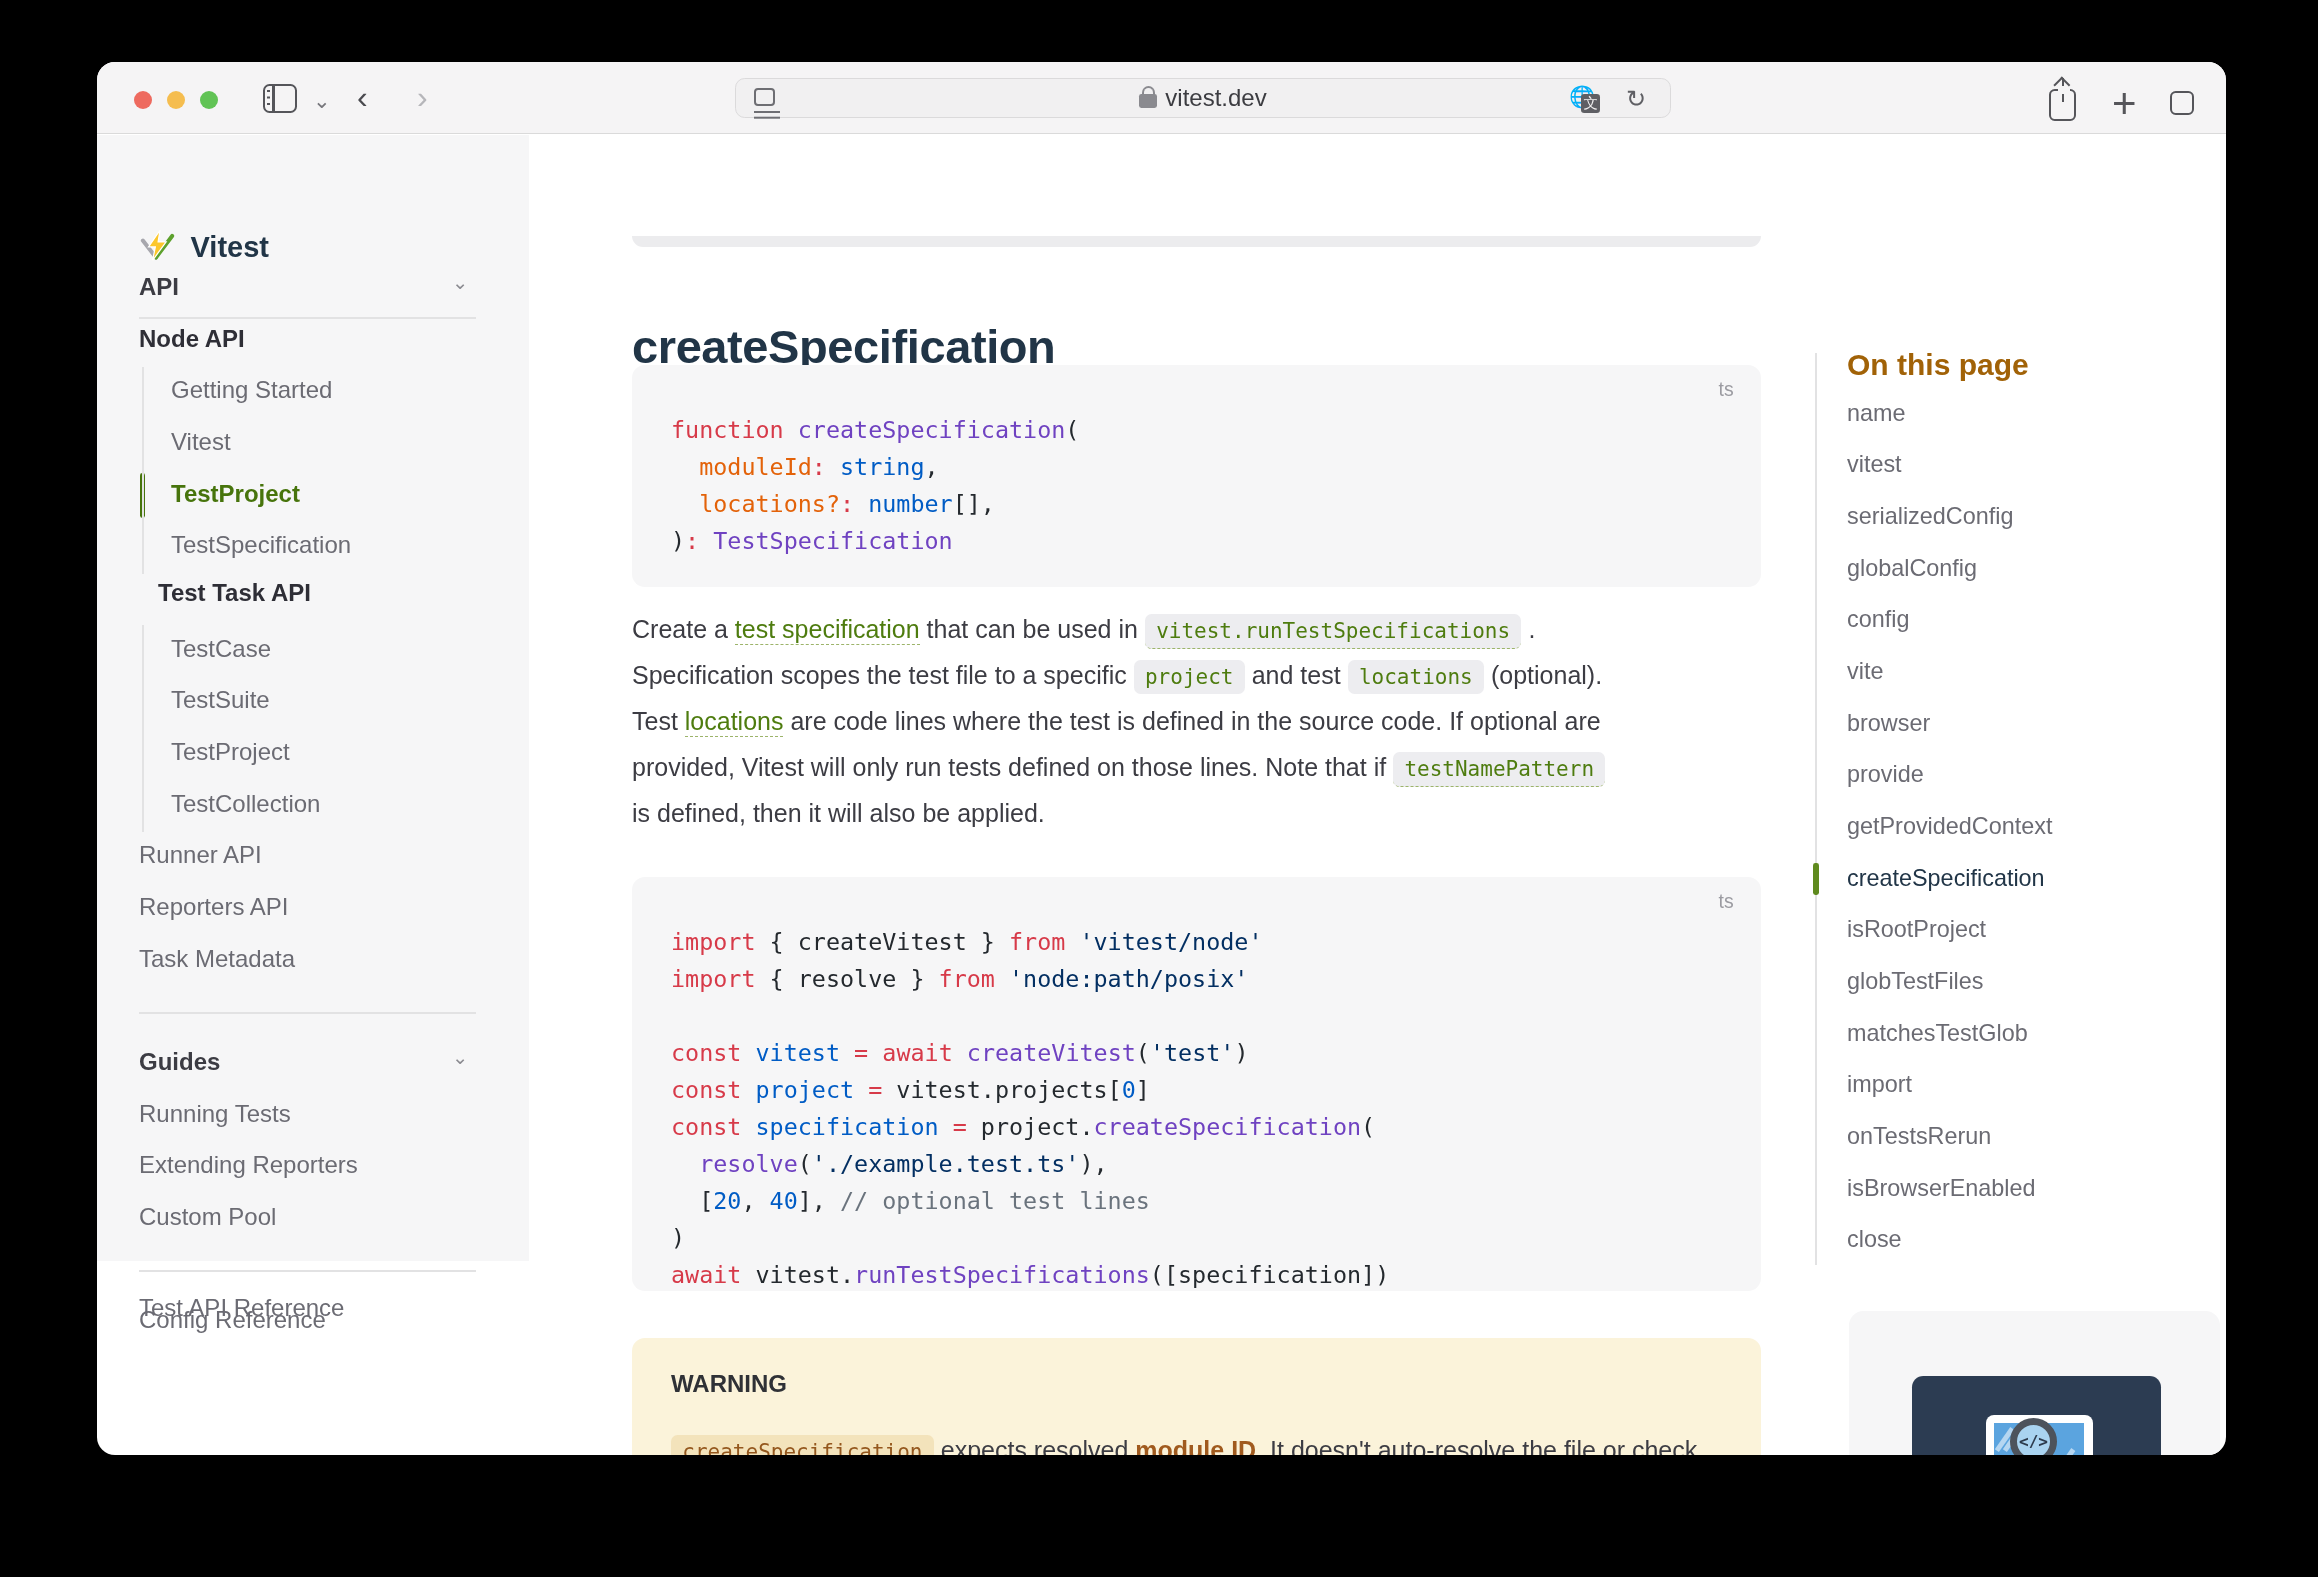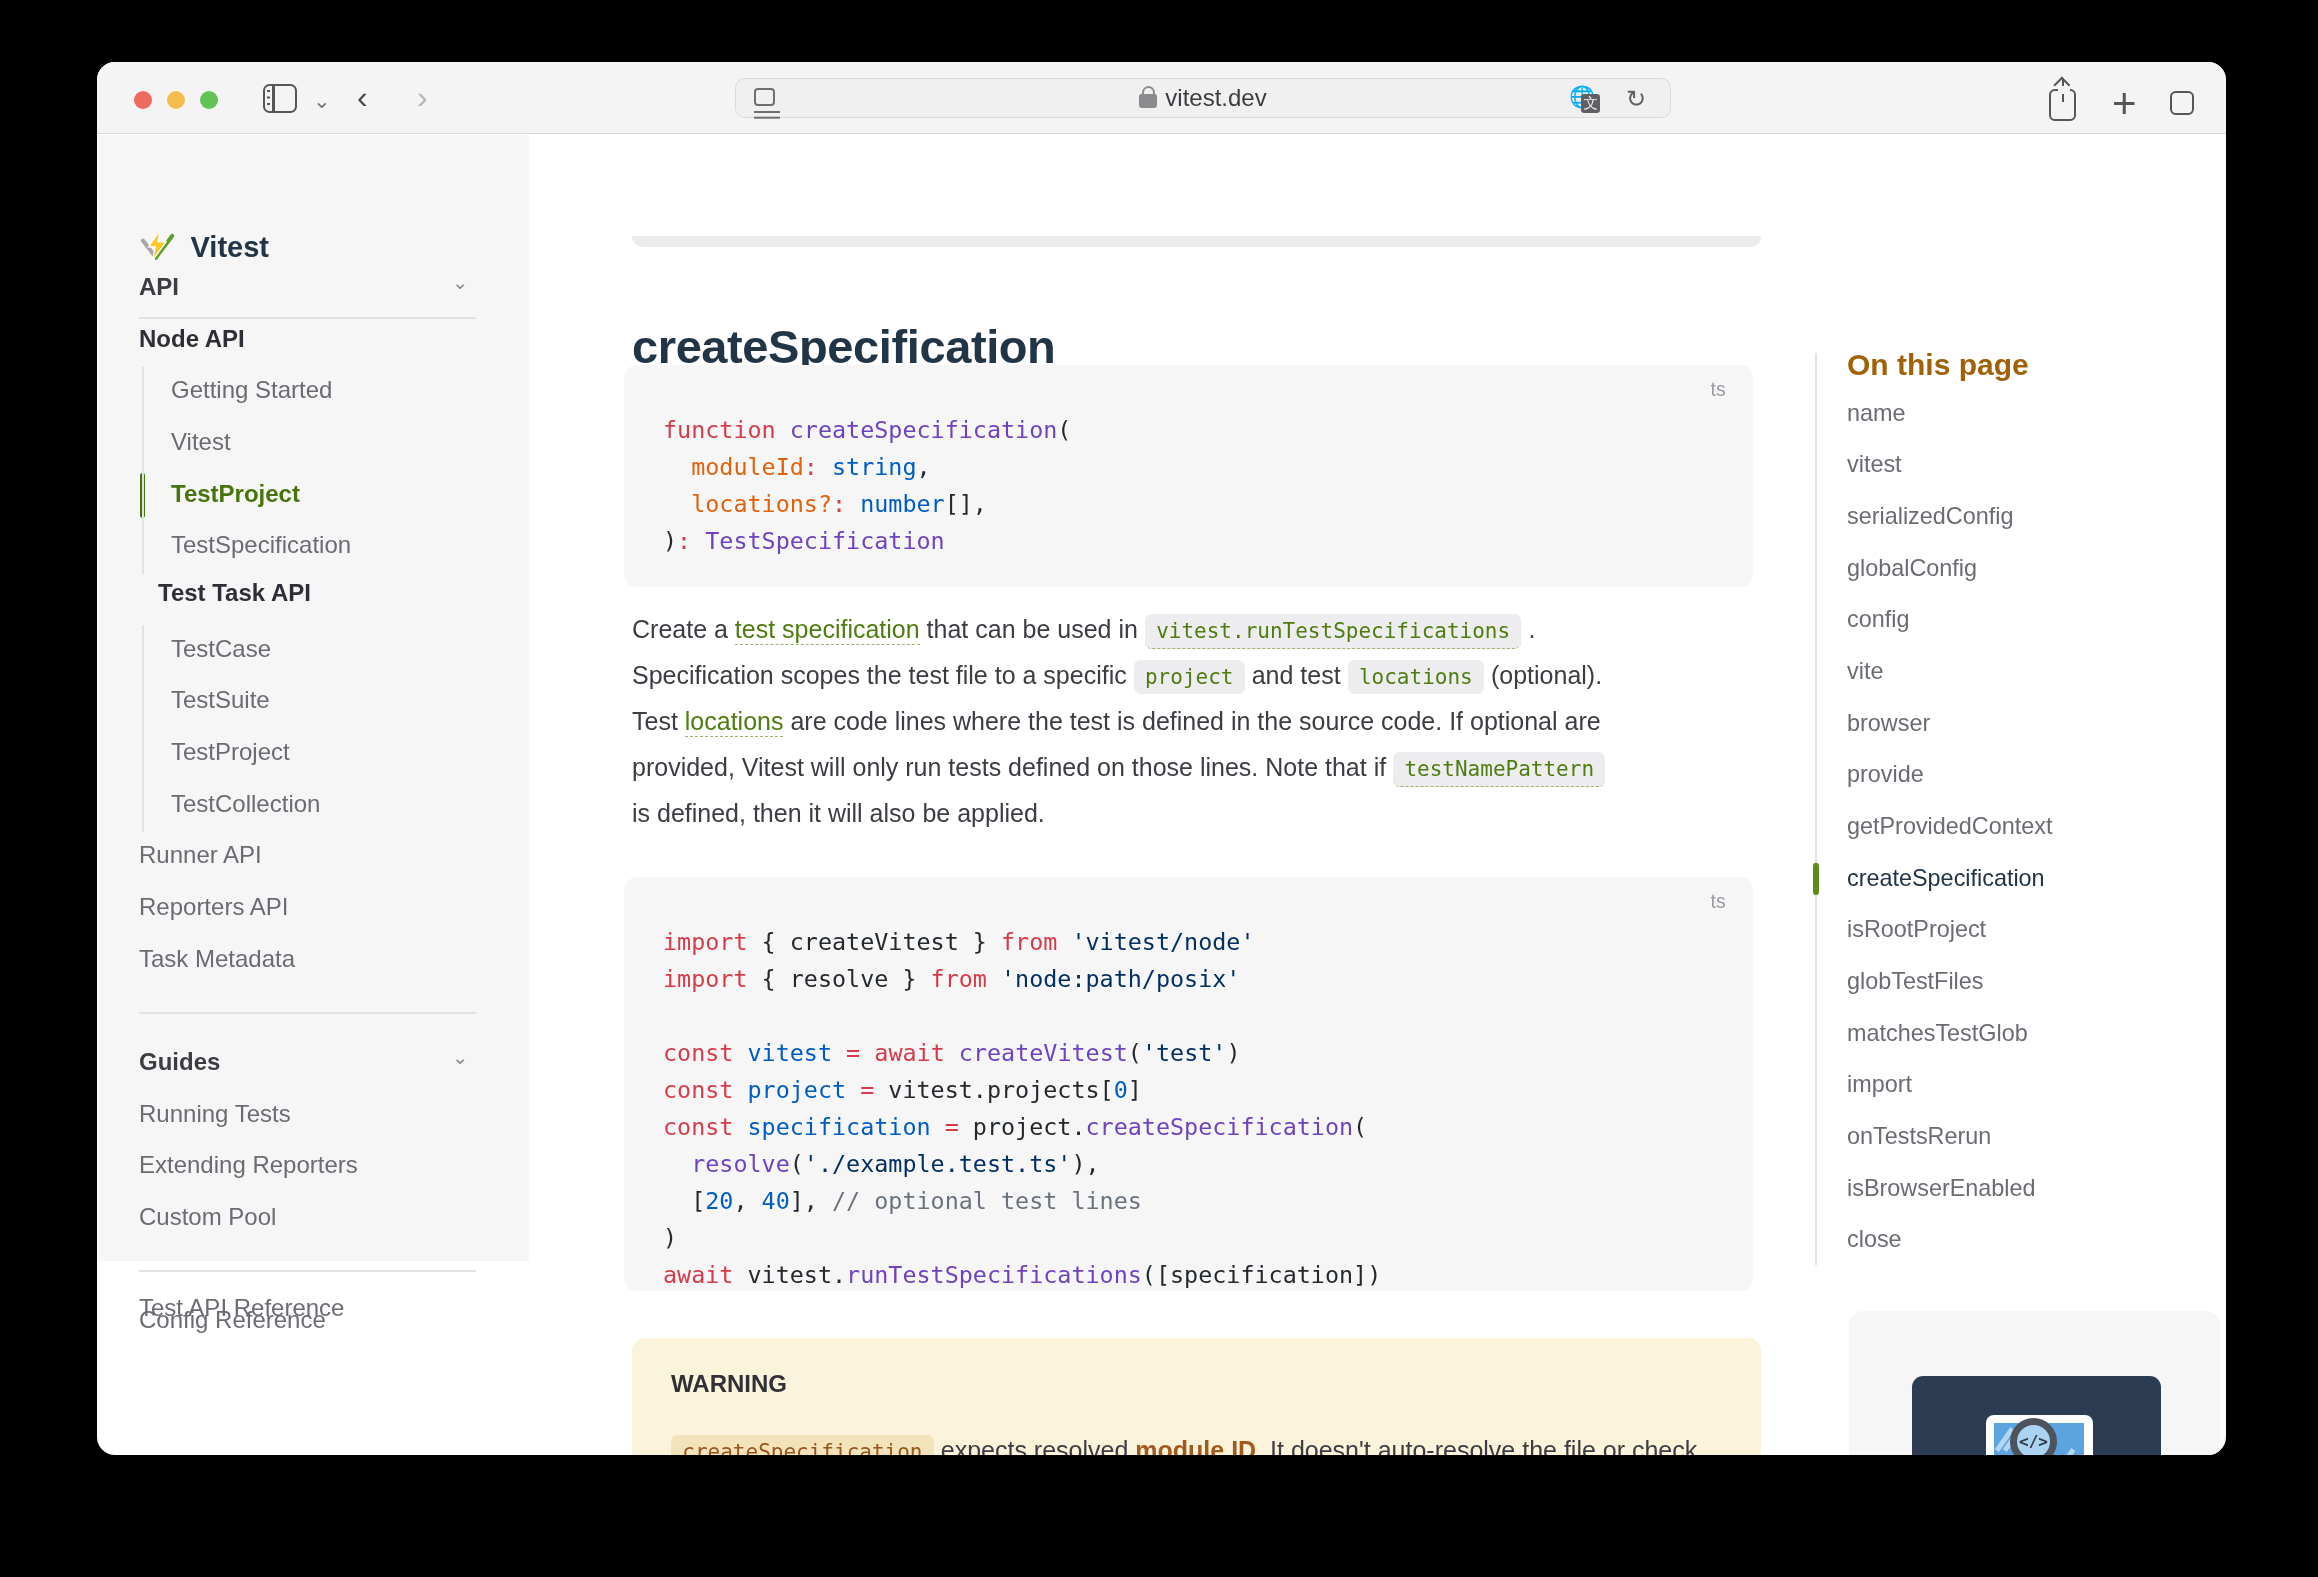--- a/index.html
+++ b/index.html
@@ -63,21 +63,21 @@
   .sb-item{position:absolute;left:42px;font-size:24px;font-weight:500;color:#6b6b73;white-space:nowrap;}
   .sb-item-dark{color:#2e2e36;font-weight:600;}
   .sb-sub{position:absolute;left:74px;font-size:24px;font-weight:500;color:#6b6b73;white-space:nowrap;}
   .sb-sub.active{color:#47740c;font-weight:600;}
   .guide-line{position:absolute;left:45px;width:1.6px;background:#e2e2e3;}
   .active-bar{position:absolute;left:43px;width:4.8px;border-radius:2.4px;background:#47740c;}
   
   .main{position:absolute;left:432px;top:0;right:0;height:100%;background:#fff;}
   .prev-block-sliver{position:absolute;left:103px;top:101px;width:1129px;height:10.5px;background:#ececee;border-radius:0 0 11.3px 11.3px;}
   .page-title{position:absolute;left:103px;top:153px;font-size:47px;font-weight:600;color:#213547;letter-spacing:-0.4px;}
-  .codeblock{position:absolute;left:95px;width:1129px;background:#f6f6f7;border-radius:13px;}
+  .codeblock{position:absolute;left:103px;width:1129px;background:#f6f6f7;border-radius:13px;}
   .lang-tag{position:absolute;right:27.4px;top:13px;font-size:19.4px;color:#9b9ba1;}
   .code{position:absolute;left:39px;top:47px;font-family:"DejaVu Sans Mono",monospace;font-size:23.4px;line-height:37px;white-space:pre;}
   .tk-k{color:#d73a49}.tk-f{color:#6f42c1}.tk-p{color:#e36209}.tk-t{color:#005cc5}
   .tk-s{color:#032f62}.tk-n{color:#005cc5}.tk-c{color:#6a737d}.tk-d{color:#24292e}.tk-r{color:#d73a49}
   .para{position:absolute;left:103px;top:471px;width:1179px;}
   .rich-line{height:46px;line-height:46px;white-space:nowrap;font-size:25px;color:#3c3c43;}
   .ilink{color:#4e7c0f;border-bottom:1.6px dashed #9cb46a;padding-bottom:0.8px;cursor:pointer;}
   .icode{font-family:"DejaVu Sans Mono",monospace;font-size:21px;color:#4e7c0f;background:#ededf0;
          border-radius:6.5px;padding:4.8px 11.3px;}
   .icodeu{border-bottom:1.6px dashed #9cb46a;}

